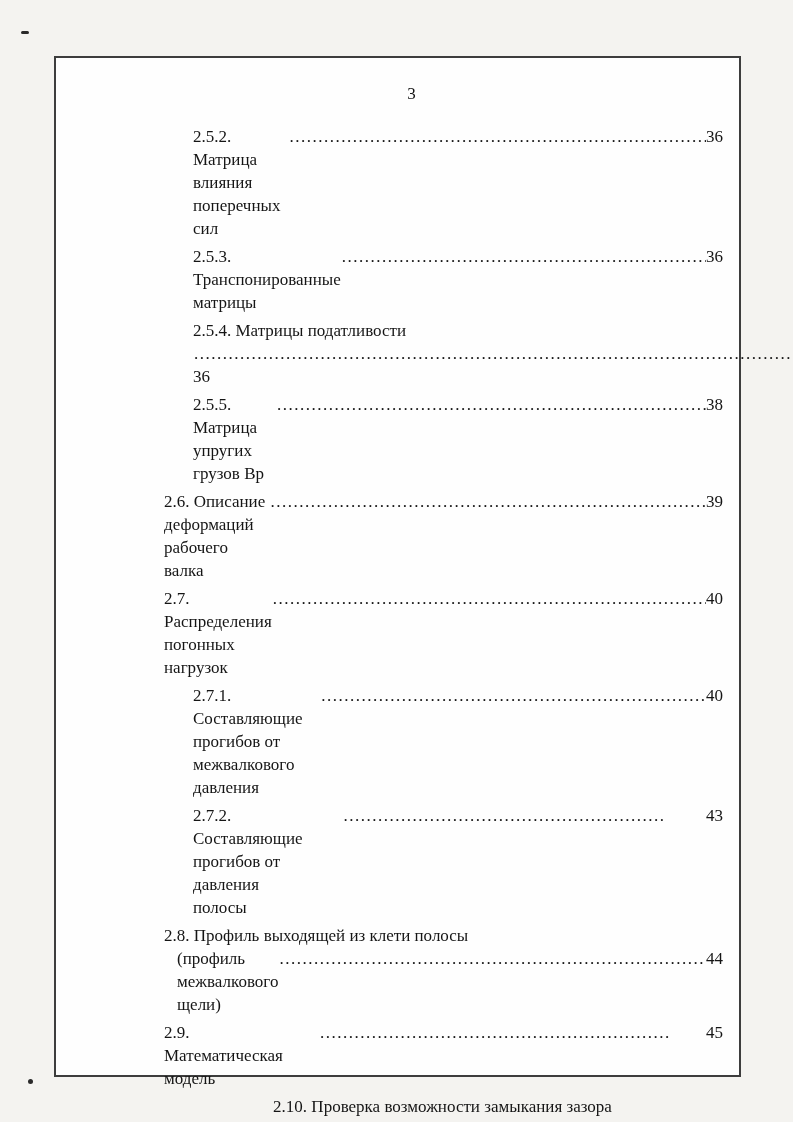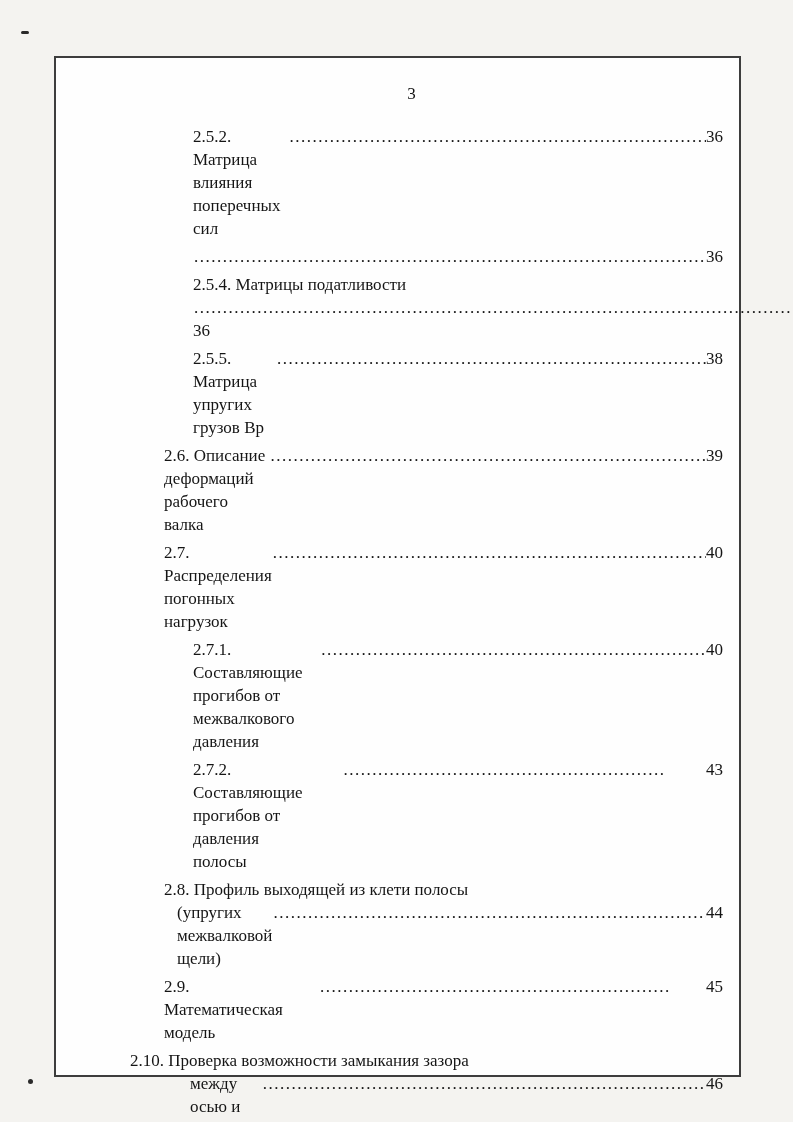--- a/index.html
+++ b/index.html
@@ -92,20 +92,21 @@
     <div id="toc-list">
         <div class="toc-entry">
           <div class="toc-line" style="margin-left: 93px;">
             <span class="txt">2.5.2. Матрица влияния поперечных сил</span>
             <span class="dots">............................................................................................................................................................................................................................</span>
             <span class="pg">36</span>
           </div>
         </div>
         <div class="toc-entry">
           <div class="toc-line" style="margin-left: 93px;">
+            <span class="txt">2.5.3. Транспонированные матрицы</span>
             <span class="dots">............................................................................................................................................................................................................................</span>
             <span class="pg">36</span>
           </div>
         </div>
         <div class="toc-entry">
           <div class="toc-line" style="margin-left: 93px; flex-direction: column;">
             <span class="txt">2.5.4. Матрицы податливости</span>
             <span class="dots">............................................................................................................................................................................................................................</span>
             <span class="pg">36</span>
           </div>
@@ -143,34 +144,34 @@
             <span class="txt">2.7.2. Составляющие прогибов от давления полосы</span>
             <span class="dots">............................................................................................................................................................................................................................</span>
             <span class="pg">43</span>
           </div>
         </div>
         <div class="toc-entry">
           <div class="toc-line" style="margin-left: 64px;">
             <span class="txt">2.8. Профиль выходящей из клети полосы</span>
           </div>
           <div class="toc-line" style="margin-left: 77px;">
-            <span class="txt">(упругих межвалковой щели)</span>
+            <span class="txt">(профиль межвалкового щели)</span>
             <span class="dots">............................................................................................................................................................................................................................</span>
             <span class="pg">44</span>
           </div>
         </div>
         <div class="toc-entry">
           <div class="toc-line" style="margin-left: 64px; gap: 36px;">
             <span class="txt">2.9. Математическая модель</span>
             <span class="dots">............................................................................................................................................................................................................................</span>
             <span class="pg">45</span>
           </div>
         </div>
         <div class="toc-entry">
-          <div class="toc-line" style="margin-left: 30px;">
+          <div class="toc-line" style="margin-left: 62px; justify-content: center;">
             <span class="txt">2.10. Проверка возможности замыкания зазора</span>
           </div>
           <div class="toc-line" style="margin-left: 90px;">
             <span class="txt">между осью и бандажом</span>
             <span class="dots">............................................................................................................................................................................................................................</span>
             <span class="pg">46</span>
           </div>
         </div>
       </div>
   </div>

